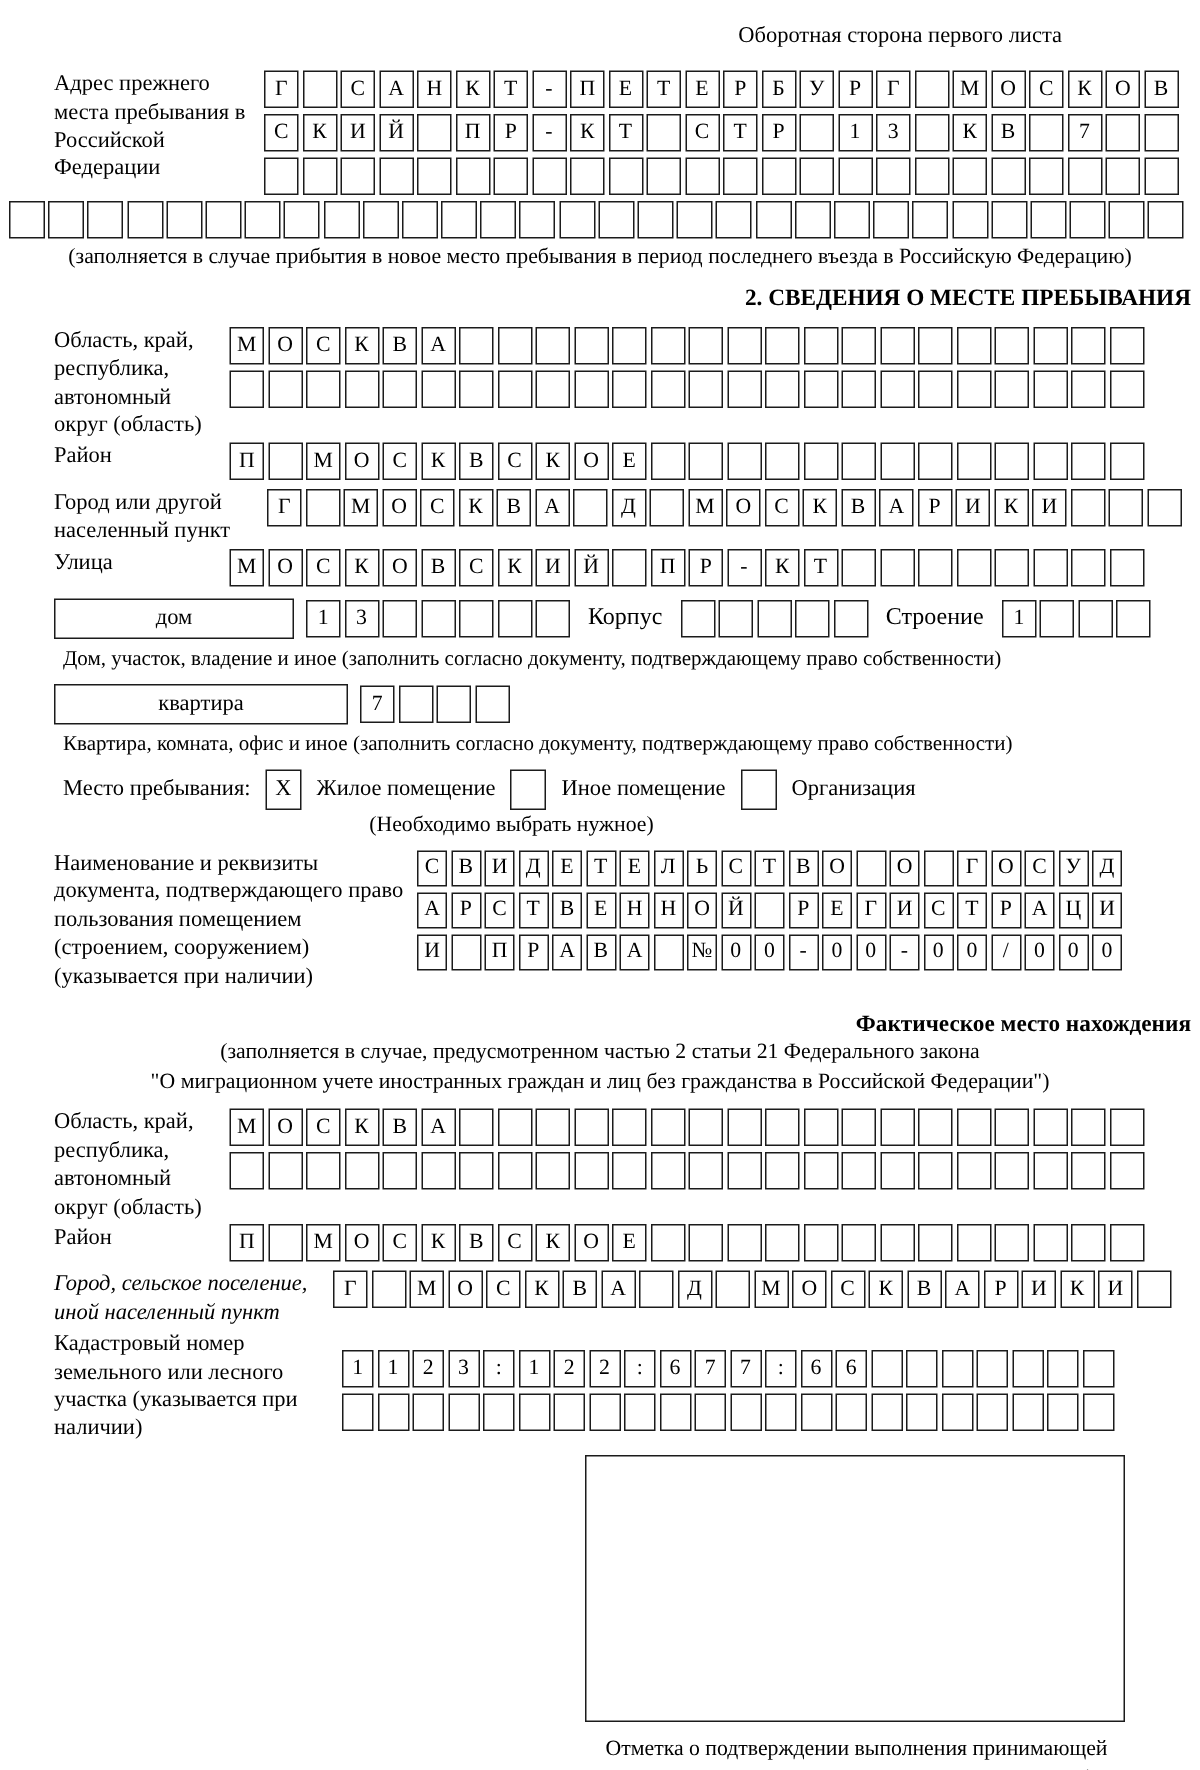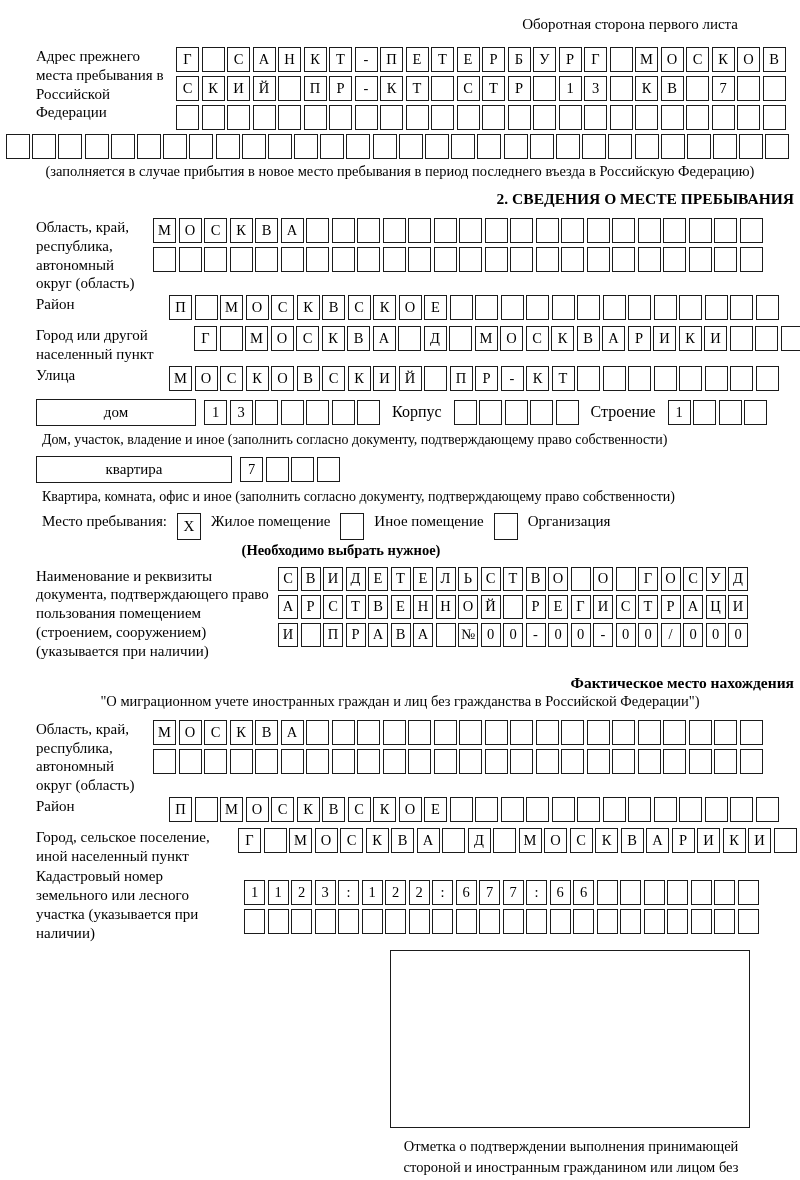--- a/index.html
+++ b/index.html
@@ -1,20 +1,20 @@
 <!DOCTYPE html>
 <html><head>
 <meta charset="utf-8">
 <style>
   * { box-sizing: border-box; margin: 0; padding: 0; }
   html,body { width: 800px; height: 1180px; background: #ffffff; color: #000;
     font-family: "Liberation Serif", serif; overflow: hidden; }
   .page { padding: 0 6px; width: 800px; }
 
-  .corner { text-align: right; font-size: 15px; margin: 16px 56px 14px 0; }
+  .corner { text-align: right; font-size: 15px; margin: 16px 86px 14px 0; }
 
   .fieldrow { display: flex; align-items: flex-start; margin-left: 30px; }
   .lbl { flex: none; font-size: 15px; line-height: 1.25; padding-right: 6px; }
   .rows { display: flex; flex-direction: column; }
 
   .boxrow { display: flex; gap: 2.5px; margin-bottom: 4px; flex: none; }
   .cbox { flex: none; width: 23px; height: 25px; border: 1.7px solid #1b1b1b;
     display: flex; align-items: center; justify-content: center;
     font-size: 14.5px; background: #fff; }
   .sm .cbox { width: 20px; height: 24px; }
@@ -22,46 +22,46 @@
   .fullrow { margin-left: 0; gap: 2.2px; }
   .fullrow .cbox { width: 24px; }
 
   .footnote { text-align: center; font-size: 14.5px; margin: 2px 0 10px 0; }
   .sect-title { text-align: right; font-size: 15.5px; font-weight: bold; margin: 4px 0 10px 0; }
   .caption { font-size: 14px; margin: 2px 0 8px 36px; }
 
   .w-prev  { width: 140px; }
   .w-std   { width: 117px; }
   .w-city1 { width: 142px; }
-  .w-city2 { width: 186px; }
+  .w-city2 { width: 186px; font-style: italic; }
   .w-doc   { width: 242px; }
   .w-cad   { width: 192px; }
 
   .house-row { display: flex; align-items: center; margin: 4px 0 6px 30px; gap: 8px; }
   .named-rect { border: 1.7px solid #1b1b1b; height: 27px; display: flex;
     align-items: center; justify-content: center; font-size: 15px; flex: none; text-align: right; }
   .rect-dom { width: 160px; }
   .rect-kv  { width: 196px; }
   .inline-lbl { font-size: 16px; flex: none; padding: 0 4px; }
 
-  .stay-row { display: flex; align-items: flex-start; gap: 10px; margin: 4px 0 2px 36px; font-size: 15px; }
+  .stay-row { display: flex; align-items: center; gap: 10px; margin: 4px 0 2px 36px; font-size: 15px; }
   .chk { width: 24px; height: 27px; border: 1.7px solid #1b1b1b; display: flex;
     align-items: center; justify-content: center; font-size: 15px; flex: none; }
-  .stay-note { font-size: 14.5px; text-align: center; width: 330px; margin: 2px 0 8px 170px; font-weight: bold; }
+  .stay-note { font-size: 14.5px; text-align: center; width: 330px; margin: 2px 0 8px 170px; }
 
   .center-note { text-align: center; font-size: 14.5px; line-height: 1.35; }
   .actual-title { margin-top: 14px; margin-bottom: 0; }
   .sub-wrap { margin-bottom: 8px; }
 
   .cad-rows { padding-top: 13px; }
 
   .stamp { width: 360px; height: 178px; border: 1.7px solid #1b1b1b; margin: 8px 0 8px 384px; }
   .stamp-caption { width: 382px; margin-left: 374px; text-align: center;
     font-size: 14.5px; line-height: 1.4; }
-  .mt2 { margin-top: 2px; gap: 16px; }
+  .mt2 { margin-top: 2px; }
 </style>
 </head>
 <body>
 
 <div class="page">
 
   <div class="corner">Оборотная сторона первого листа</div>
 
   <div class="fieldrow">
     <div class="lbl w-prev">Адрес прежнего места пребывания в Российской Федерации</div>
@@ -451,20 +451,21 @@
           <span class="cbox">/</span>
           <span class="cbox">0</span>
           <span class="cbox">0</span>
           <span class="cbox">0</span>
         </div>
     </div>
   </div>
 
   <div class="sect-title actual-title">Фактическое место нахождения</div>
   <div class="center-note sub-wrap">
+    <div>(заполняется в случае, предусмотренном частью 2 статьи 21 Федерального закона</div>
     <div>"О миграционном учете иностранных граждан и лиц без гражданства в Российской Федерации")</div>
   </div>
 
   <div class="fieldrow">
     <div class="lbl w-std">Область, край, республика, автономный округ (область)</div>
     <div class="rows">
       <div class="boxrow">
           <span class="cbox">М</span>
           <span class="cbox">О</span>
           <span class="cbox">С</span>

